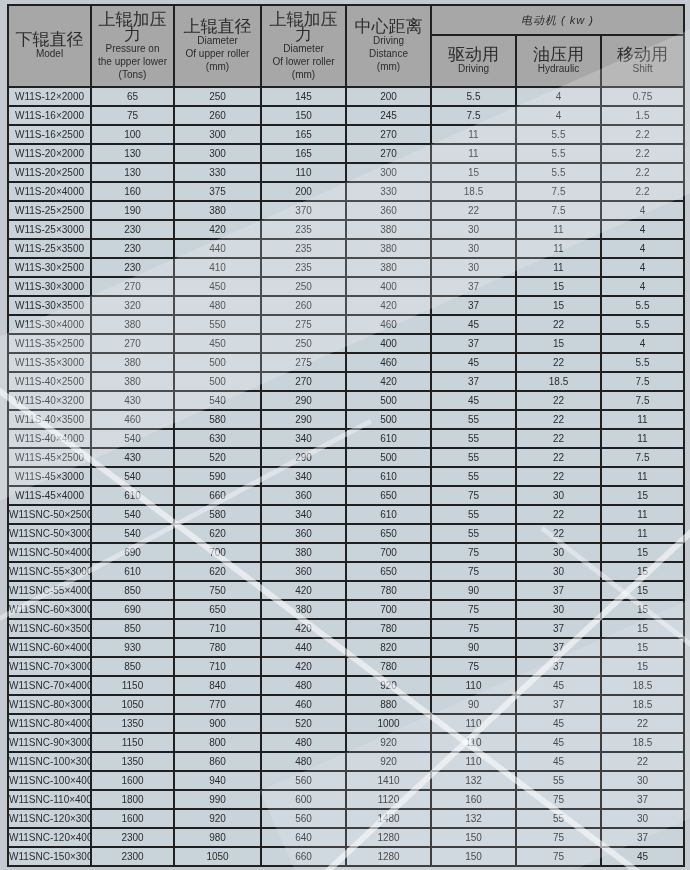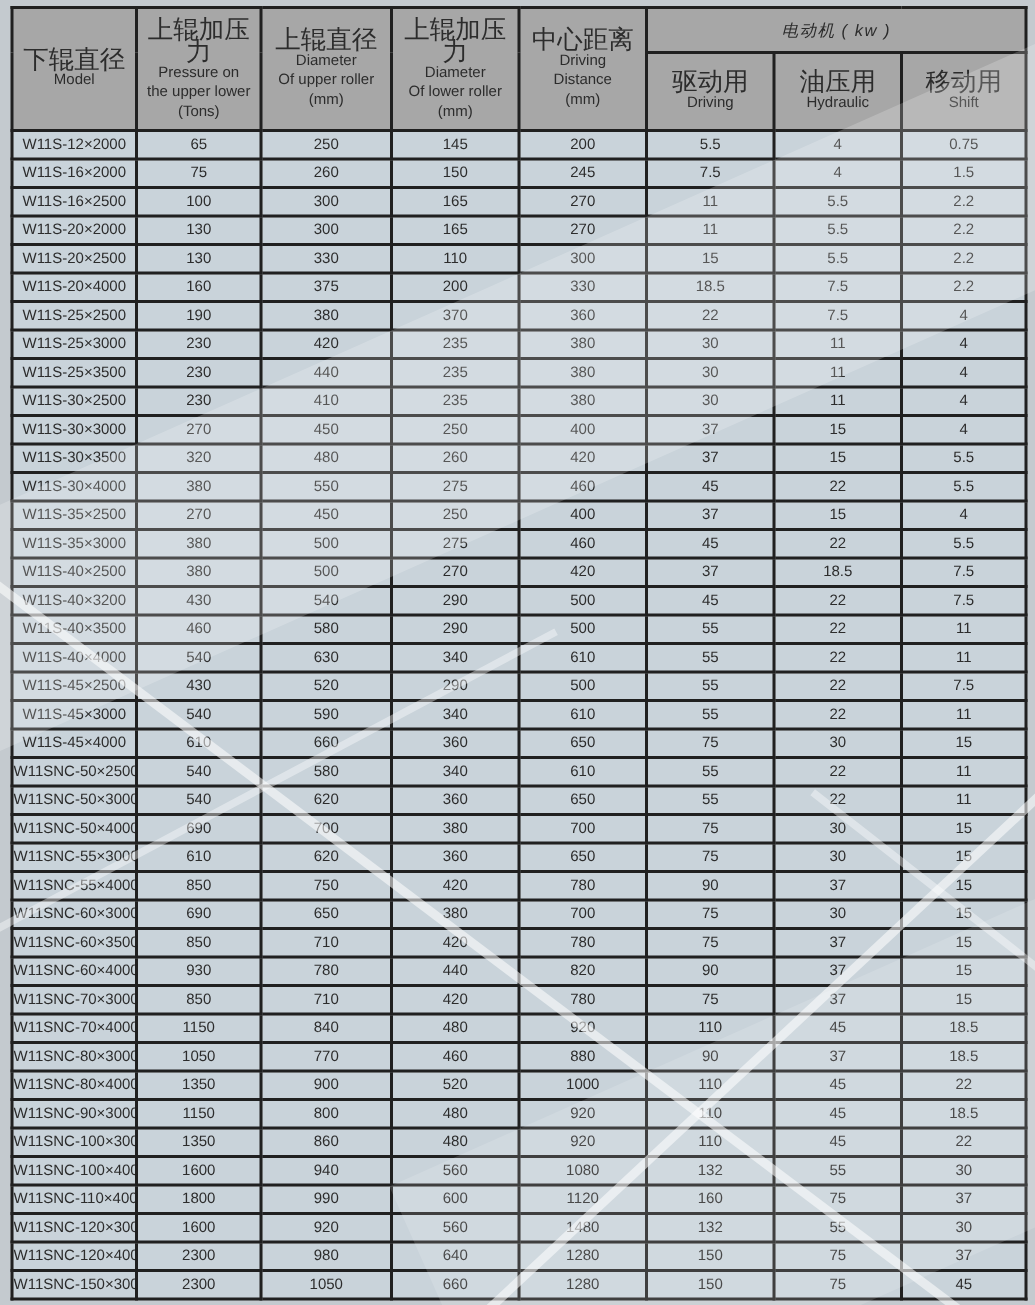--- a/index.html
+++ b/index.html
@@ -481,21 +481,21 @@
           <td>920</td>
           <td>110</td>
           <td>45</td>
           <td>22</td>
         </tr>
         <tr>
           <td>W11SNC-100×4000</td>
           <td>1600</td>
           <td>940</td>
           <td>560</td>
-          <td>1080</td>
+          <td>1410</td>
           <td>132</td>
           <td>55</td>
           <td>30</td>
         </tr>
         <tr>
           <td>W11SNC-110×4000</td>
           <td>1800</td>
           <td>990</td>
           <td>600</td>
           <td>1120</td>

